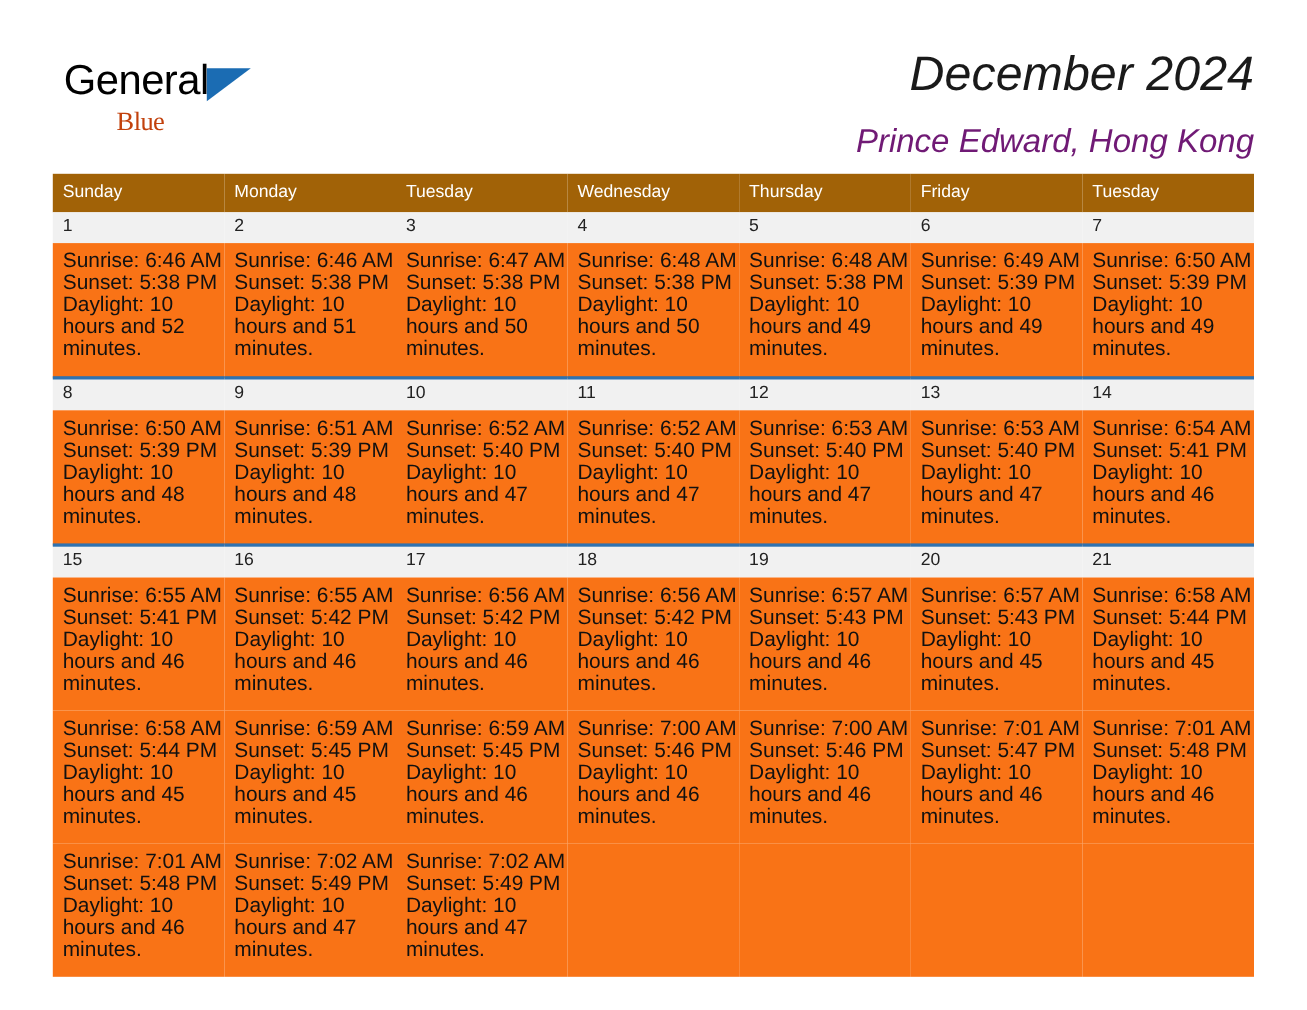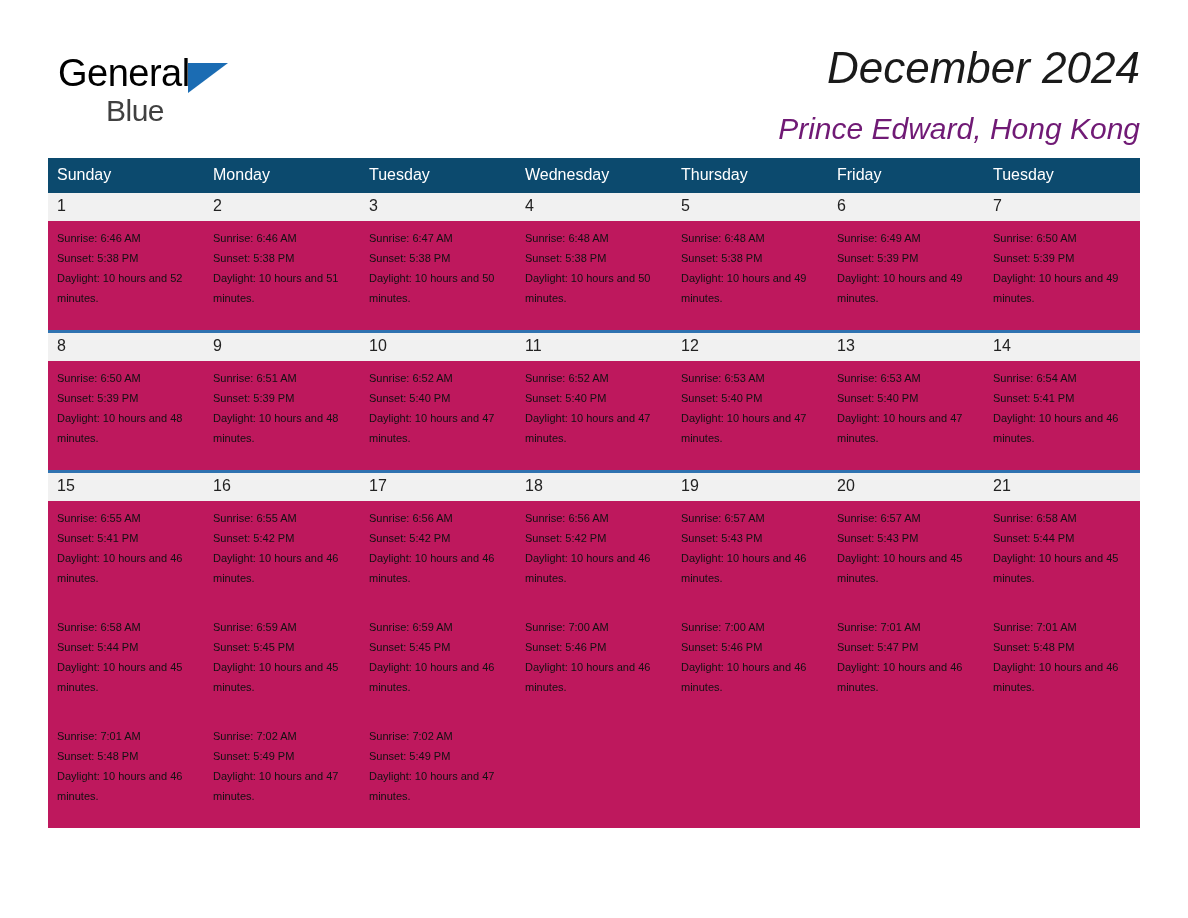--- a/index.html
+++ b/index.html
@@ -56,24 +56,25 @@
     width: 0;
     height: 0;
     border-left: 40px solid #1b6cb3;
     border-bottom: 30px solid transparent;
     vertical-align: -7px;
     margin-left: -2px;
   }
   .brand-row2 {
     margin-top: -8px;
     padding-left: 48px;
-    font-size: 30px;
-    color: #404040;
+    font-size: 24px;
+    color: #c2410c;
     line-height: 46px;
     letter-spacing: -0.5px;
+    font-family: Liberation Serif, serif;
   }
 
   .title-block {
     position: absolute;
     right: 0;
     top: 0;
     text-align: right;
     font-style: italic;
   }
   .month-title {
@@ -97,21 +98,21 @@
     position: absolute;
     left: 48px;
     top: 158px;
     width: 1092px;
     border-collapse: collapse;
     table-layout: fixed;
   }
   .calendar col { width: 156px; }
 
   .calendar thead th {
-    background: #0c4a6e;
+    background: #a16207;
     color: #ffffff;
     font-size: 16px;
     font-weight: normal;
     text-align: left;
     padding: 7px 0 8px 9px;
     height: 20px;
     vertical-align: middle;
     margin-left: 12px;
   }
 
@@ -127,23 +128,23 @@
   .daynum-row > td {
     background: #f1f1f1;
     padding: 4px 0 5px 9px;
     font-size: 16px;
     color: #222222;
     height: 19px;
     vertical-align: top;
   }
 
   .detail-row > td {
-    background: #be185d;
+    background: #f97316;
     padding: 7px 9px 14px 9px;
-    font-size: 11px;
+    font-size: 19px;
     line-height: 20px;
     color: #111111;
     vertical-align: top;
     height: 88px;
   }
 
   .detail-row td .line { white-space: nowrap; }
   .detail-row td .daylight { white-space: normal; }
 
   .empty-cell { background: #ffffff; }

